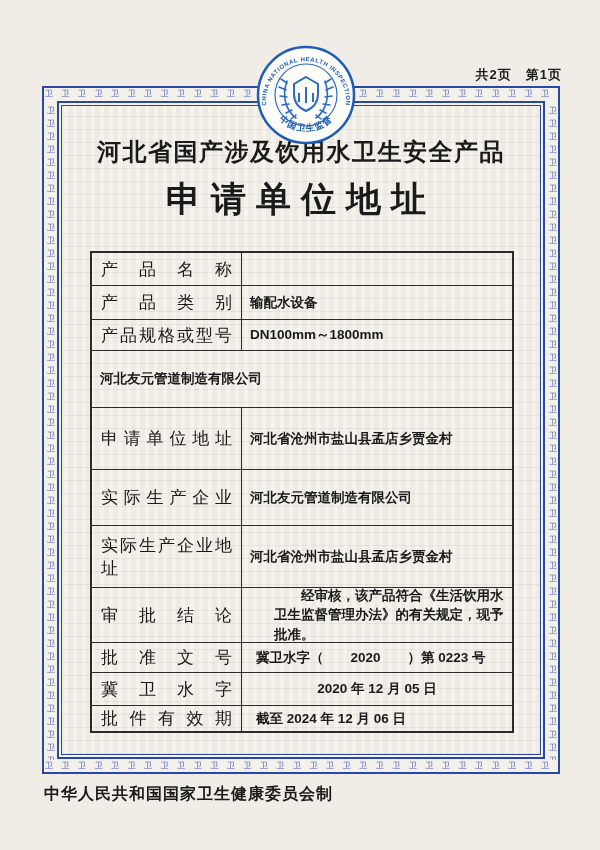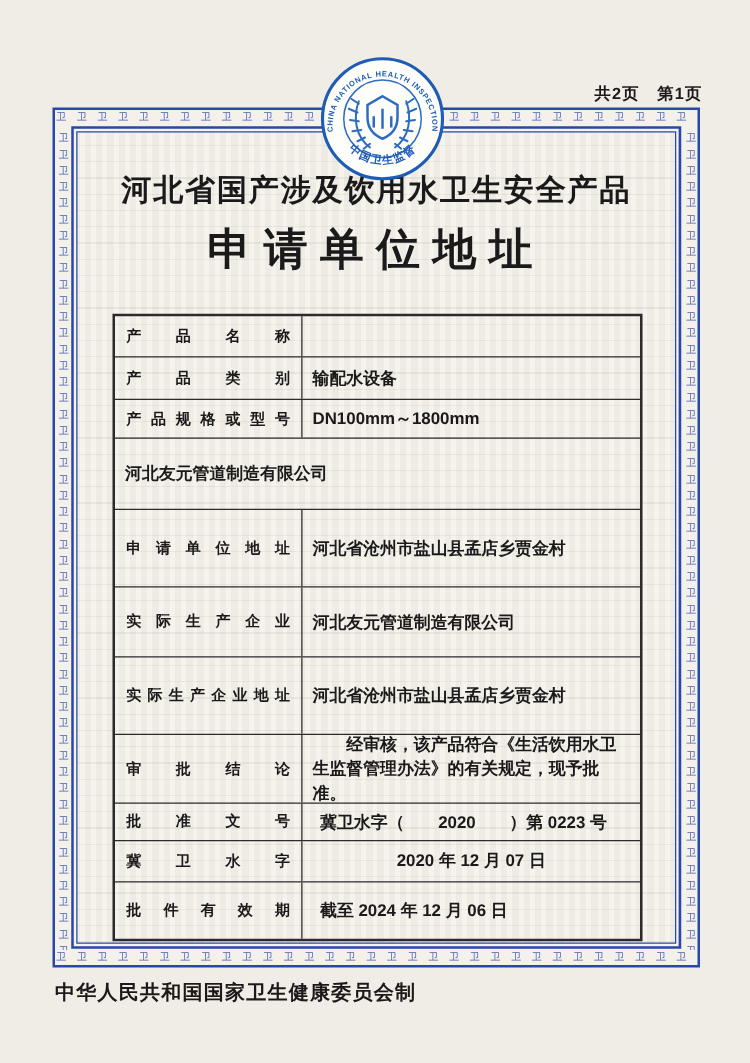--- a/index.html
+++ b/index.html
@@ -62,35 +62,35 @@
   .title-line2{margin-top:8px;font-size:35px;font-weight:bold;letter-spacing:10px;white-space:nowrap;}
   
   .cert-table{
     position:absolute;left:90px;top:251px;width:424px;z-index:2;
     border:2px solid var(--line);
     font-family:"Liberation Sans","DejaVu Sans",sans-serif;
   }
   .row{display:flex;border-top:1px solid var(--line);}
   .row:first-child{border-top:none;}
   .r0{height:32px}.r1{height:34px}.r2{height:31px}.r3{height:57px}.r4{height:62px}
-  .r5{height:56px}.r6{height:62px}.r7{height:55px}.r8{height:30px}.r9{height:33px}.r10{height:46px}
+  .r5{height:56px}.r6{height:62px}.r7{height:55px}.r8{height:30px}.r9{height:33px}.r10{height:26px}
   .cell-label{
     width:150px;flex:none;border-right:1px solid var(--line);
     display:flex;align-items:center;
   }
   .cell-label > span{
     display:block;width:100%;padding:0 9px;
-    font-size:12px;font-weight:bold;
+    font-size:17px;font-weight:normal;
     text-align:justify;text-align-last:justify;text-justify:inter-character;
   }
   .cell-value{
     flex:1;display:flex;align-items:center;
     padding:0 8px;font-size:13.5px;font-weight:bold;line-height:1.45;
   }
-  .cell-value.indent > span{display:block;width:100%;text-indent:2em;}
+  .cell-value.indent > span{display:block;width:100%;text-indent:2em;margin-left:24px;}
   .cell-value.center{justify-content:center;}
   .cell-value.pad{padding-left:14px;}
 </style>
 </head>
 <body>
 
 <div class="pagination">共2页　第1页</div>
 
 <div class="frame">
   <div class="pattern pat-top">卫 卫 卫 卫 卫 卫 卫 卫 卫 卫 卫 卫 卫 卫 卫 卫 卫 卫 卫 卫 卫 卫 卫 卫 卫 卫 卫 卫 卫 卫 卫 卫 卫 卫 卫 卫 卫 卫 卫 卫 卫 卫 卫 卫 卫 卫 卫 卫 卫 卫 卫 卫 卫 卫 卫 卫 卫 卫 卫 卫 卫 卫 卫 卫 卫 卫 卫 卫 卫 卫 卫 卫 卫 卫 卫 卫 卫 卫 卫 卫 卫 卫 卫 卫 卫 卫 卫 卫 卫 卫 卫 卫 卫 卫 卫 卫 卫 卫 卫 卫 卫 卫 卫 卫 卫 卫 卫 卫 卫 卫 卫 卫 卫 卫 卫 卫 卫 卫 卫 卫 卫 卫 卫 卫 卫 卫 卫 卫 卫 卫 卫 卫 卫 卫 卫 卫 卫 卫 卫 卫 卫 卫 卫 卫 卫 卫 卫 卫 卫 卫 卫 卫 卫 卫 卫 卫 卫 卫 卫 卫 卫 卫 卫 卫 卫 卫 卫 卫 卫 卫 卫 卫 卫 卫 卫 卫 卫 卫 卫 卫 卫 卫 卫 卫 卫 卫 卫 卫 卫 卫 卫 卫 卫 卫 卫 卫 卫 卫 卫 卫 卫 卫 卫 卫 卫 卫 卫 卫 卫 卫 卫 卫 卫 卫 卫 卫 卫 卫 卫 卫 卫 卫 卫 卫 卫 卫 卫 卫 卫 卫 卫 卫 卫 卫 卫 卫 卫 卫 卫 卫 卫 卫 卫 卫 卫 卫 卫 卫 卫 卫 卫 卫 卫 卫 卫 卫 卫 卫 卫 卫 卫 卫 卫 卫 卫 卫 卫 卫 卫 卫 卫 卫 卫 卫 卫 卫 卫 卫 卫 卫 卫 卫 卫 卫 卫 卫 卫 卫 卫 卫 卫 卫 卫 卫 卫 卫 卫 卫 卫 卫 </div>
@@ -184,21 +184,21 @@
   <div class="row r8">
     <div class="cell-label">
         <span>批准文号</span>
       </div>
     <div class="cell-value pad">冀卫水字（　　2020　　）第 0223 号</div>
   </div>
   <div class="row r9">
     <div class="cell-label">
         <span>冀卫水字</span>
       </div>
-    <div class="cell-value center">2020 年 12 月 07 日</div>
+    <div class="cell-value center">2020 年 12 月 05 日</div>
   </div>
   <div class="row r10">
     <div class="cell-label">
         <span>批件有效期</span>
       </div>
     <div class="cell-value pad">截至 2024 年 12 月 06 日</div>
   </div>
 </div>
 
 <div class="footer">中华人民共和国国家卫生健康委员会制</div>

